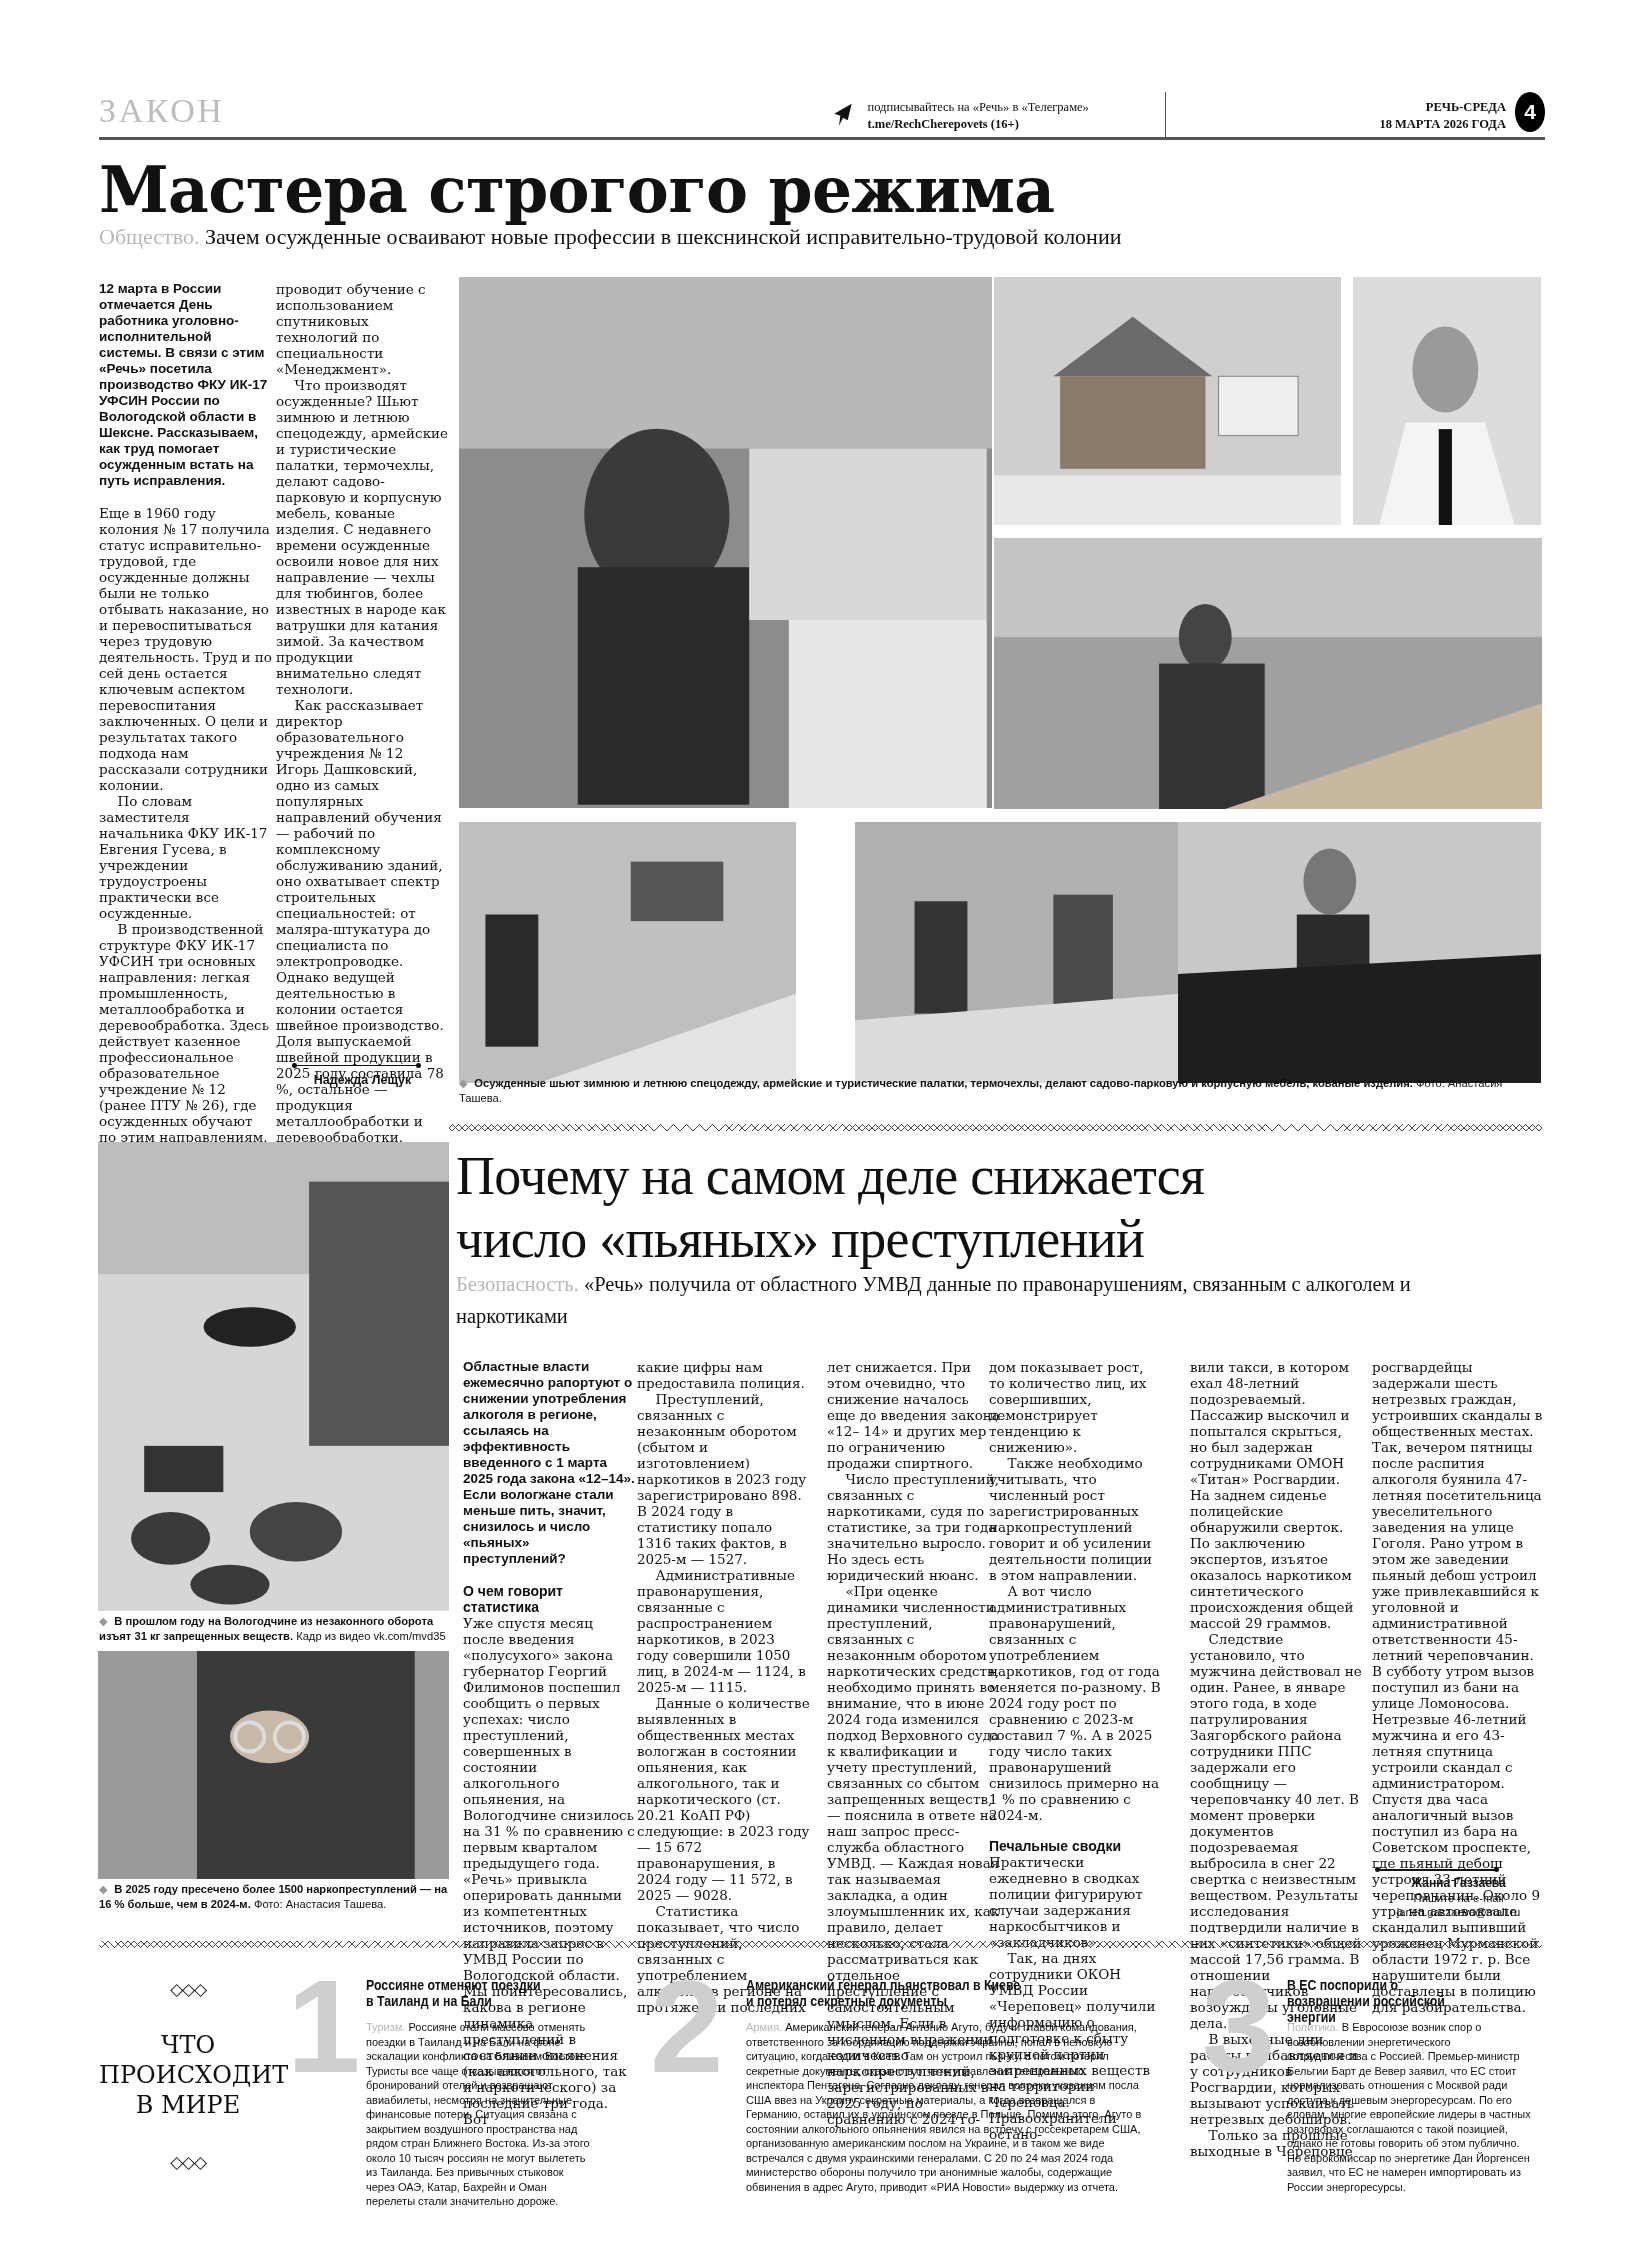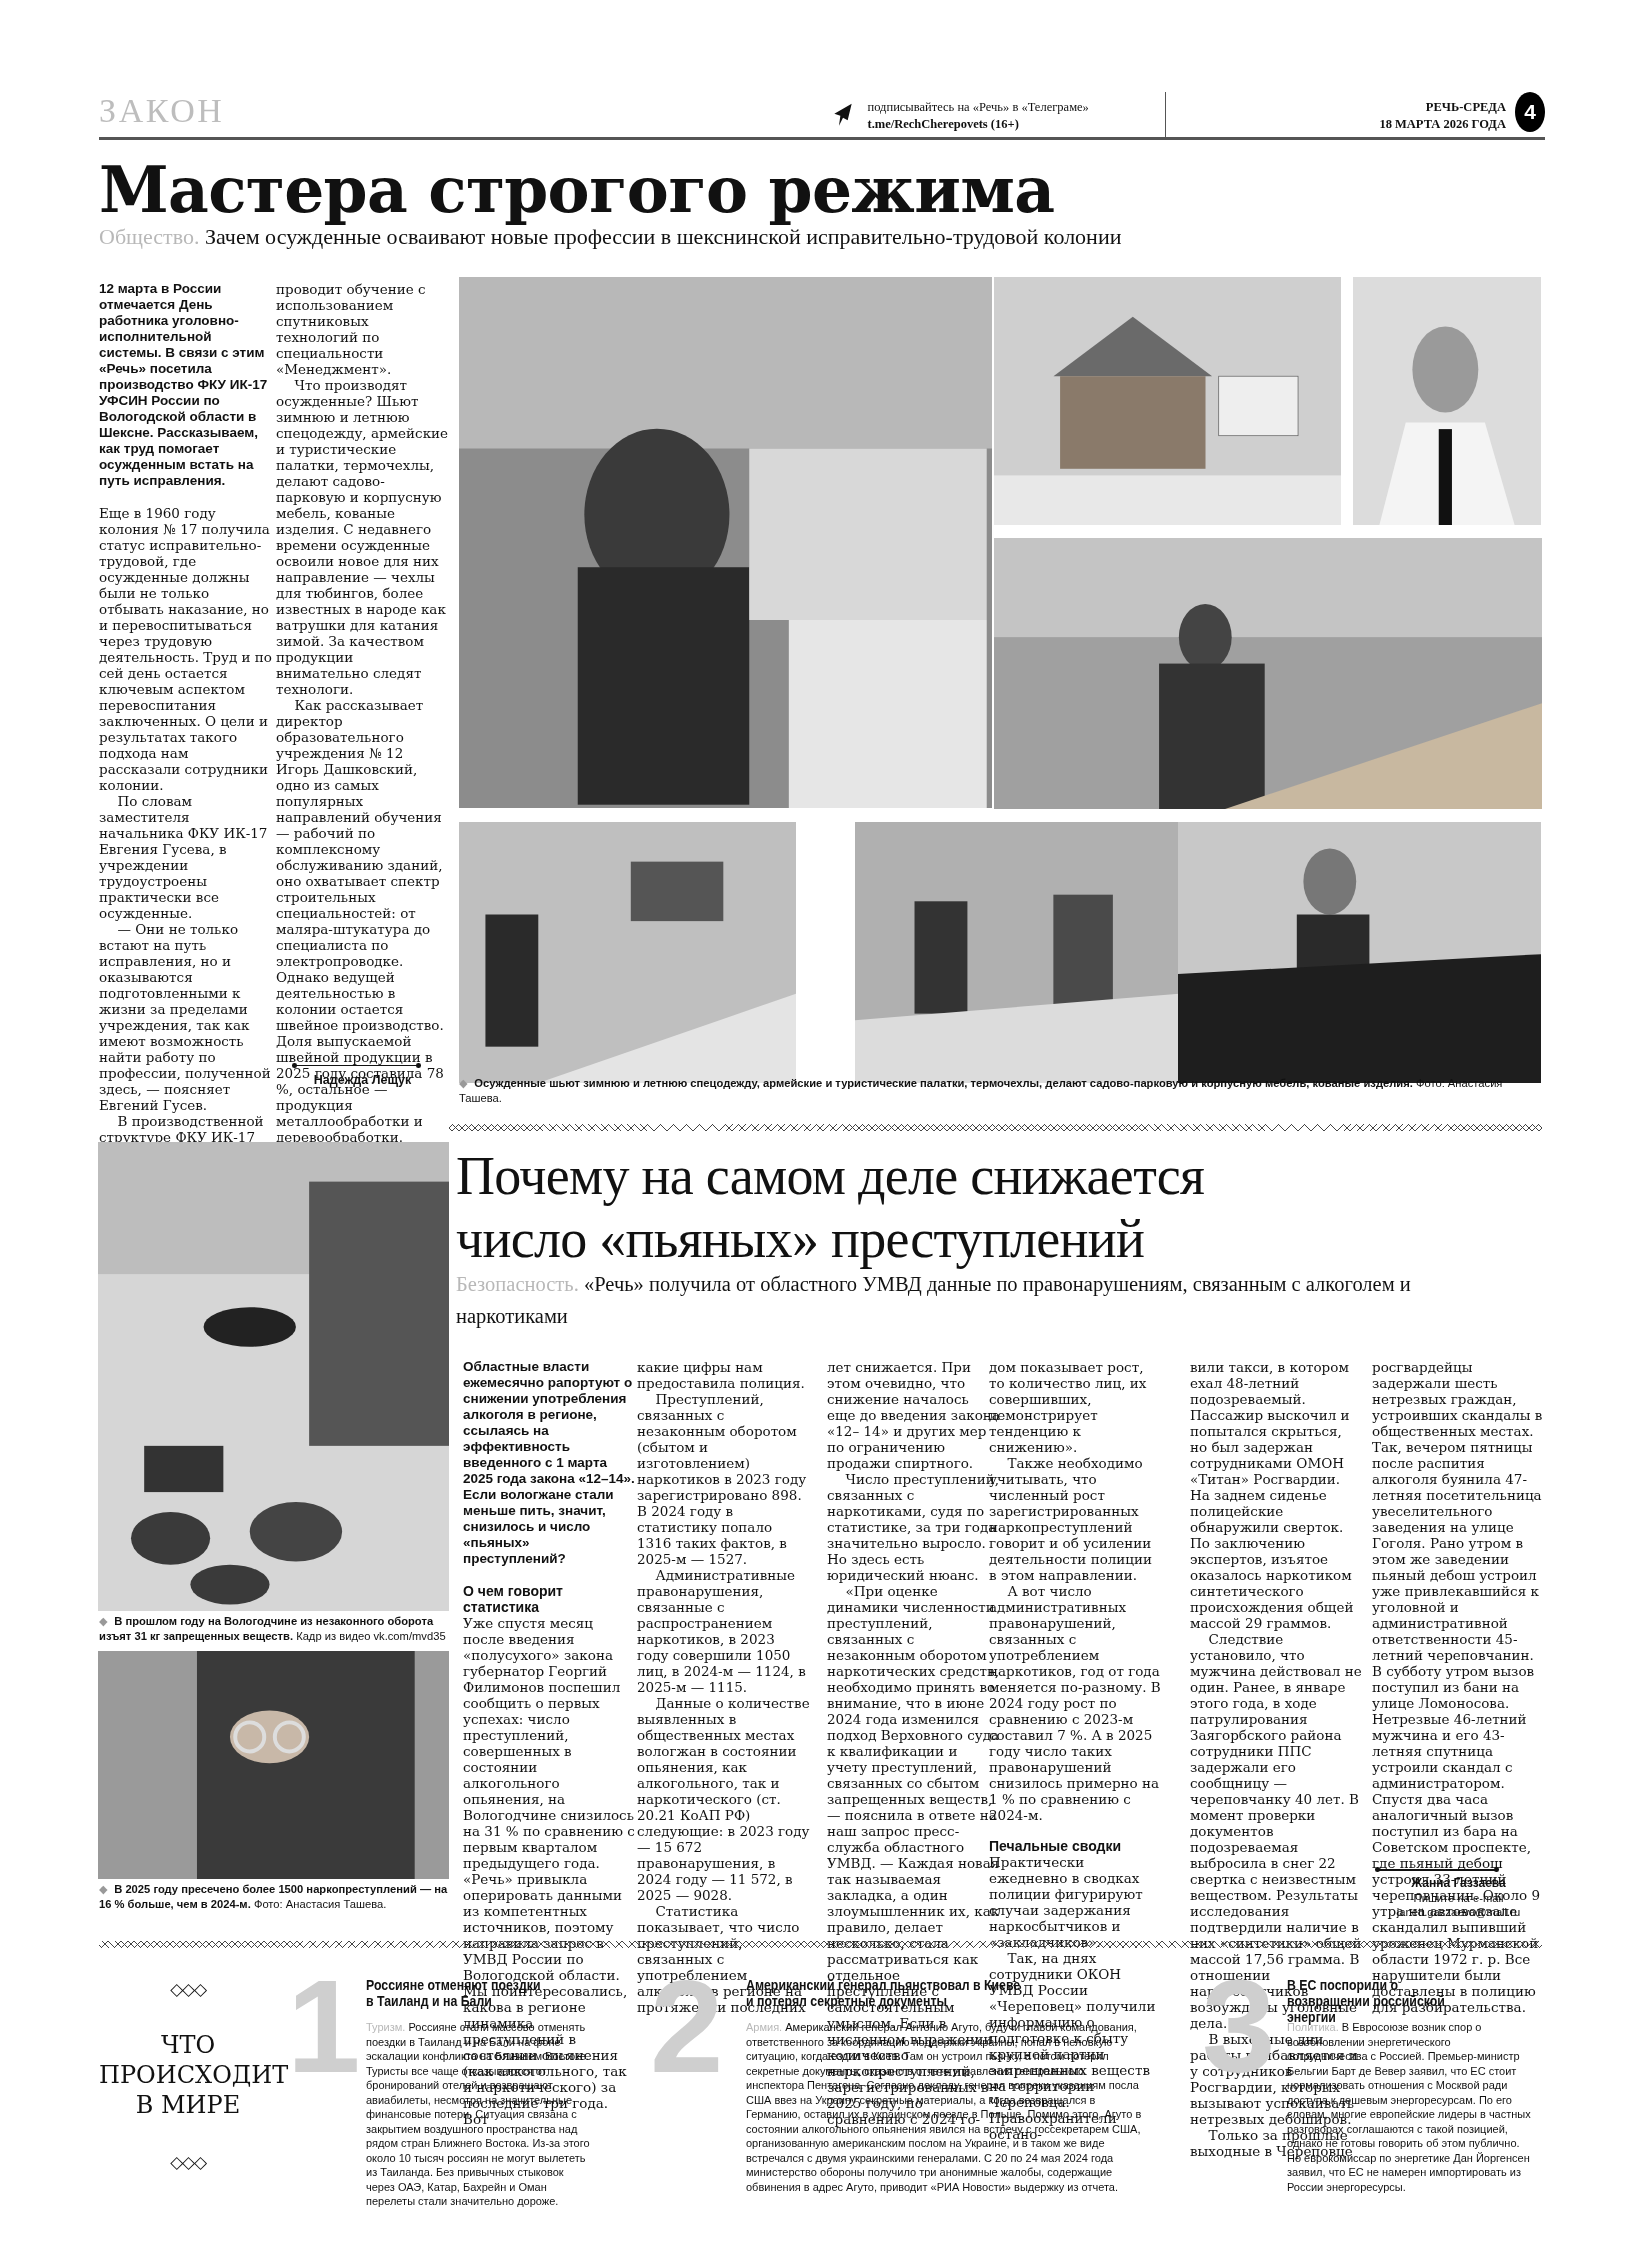--- a/index.html
+++ b/index.html
@@ -66,21 +66,20 @@
 <div class="abs title1">Мастера строгого режима</div>
 <div class="abs lead">
   <span class="cat">Общество.</span>
   <span>Зачем осужденные осваивают новые профессии в шекснинской исправительно-трудовой колонии</span>
 </div>
 
 <div class="abs col" style="left:99px;top:281px;width:173px;">
   <div class="intro">12 марта в России отмечается День работника уголовно-исполнительной системы. В связи с этим «Речь» посетила производство ФКУ ИК-17 УФСИН России по Вологодской области в Шексне. Рассказываем, как труд помогает осужденным встать на путь исправления.</div>
   <p class="noind">Еще в 1960 году колония № 17 получила статус исправительно-трудовой, где осужденные должны были не только отбывать наказание, но и перевоспитываться через трудовую деятельность. Труд и по сей день остается ключевым аспектом перевоспитания заключенных. О цели и результатах такого подхода нам рассказали сотрудники колонии.</p>
   <p>По словам заместителя начальника ФКУ ИК-17 Евгения Гусева, в учреждении трудоустроены практически все осужденные.</p>
-  <p>— Они не только встают на путь исправления, но и оказываются подготовленными к жизни за пределами учреждения, так как имеют возможность найти работу по профессии, полученной здесь, — поясняет Евгений Гусев.</p>
   <p>В производственной структуре ФКУ ИК-17 УФСИН три основных направления: легкая промышленность, металлообработка и деревообработка. Здесь действует казенное профессиональное образовательное учреждение № 12 (ранее ПТУ № 26), где осужденных обучают по этим направлениям.</p>
   <p>С недавних пор в колонии появилась возможность получить высшее образование. Санкт-Петербургская гуманитарная академия</p>
 </div>
 <div class="abs col" style="left:276px;top:281px;width:173px;">
   <p class="noind">проводит обучение с использованием спутниковых технологий по специальности «Менеджмент».</p>
   <p>Что производят осужденные? Шьют зимнюю и летнюю спецодежду, армейские и туристические палатки, термочехлы, делают садово-парковую и корпусную мебель, кованые изделия. С недавнего времени осужденные освоили новое для них направление — чехлы для тюбингов, более известных в народе как ватрушки для катания зимой. За качеством продукции внимательно следят технологи.</p>
   <p>Как рассказывает директор образовательного учреждения № 12 Игорь Дашковский, одно из самых популярных направлений обучения — рабочий по комплексному обслуживанию зданий, оно охватывает спектр строительных специальностей: от маляра-штукатура до специалиста по электропроводке. Однако ведущей деятельностью в колонии остается швейное производство. Доля выпускаемой швейной продукции в 2025 году составила 78 %, остальное — продукция металлообработки и деревообработки.</p>
   <p>— Некоторые осужденные активно осваивают швейные техники и новые методы обработки материалов. Многие из них продолжают работать по профессии и после освобождения. Например, один из бывших воспитанников открыл собственное дело — шьет спецодежду и сумки на заказ, — сообщила Татьяна Макарова, мастер производственного обучения ФКУ ИК-17.</p>
 </div>
 <div class="abs rule-dot" style="left:294px;top:1065px;width:125px;"></div>

